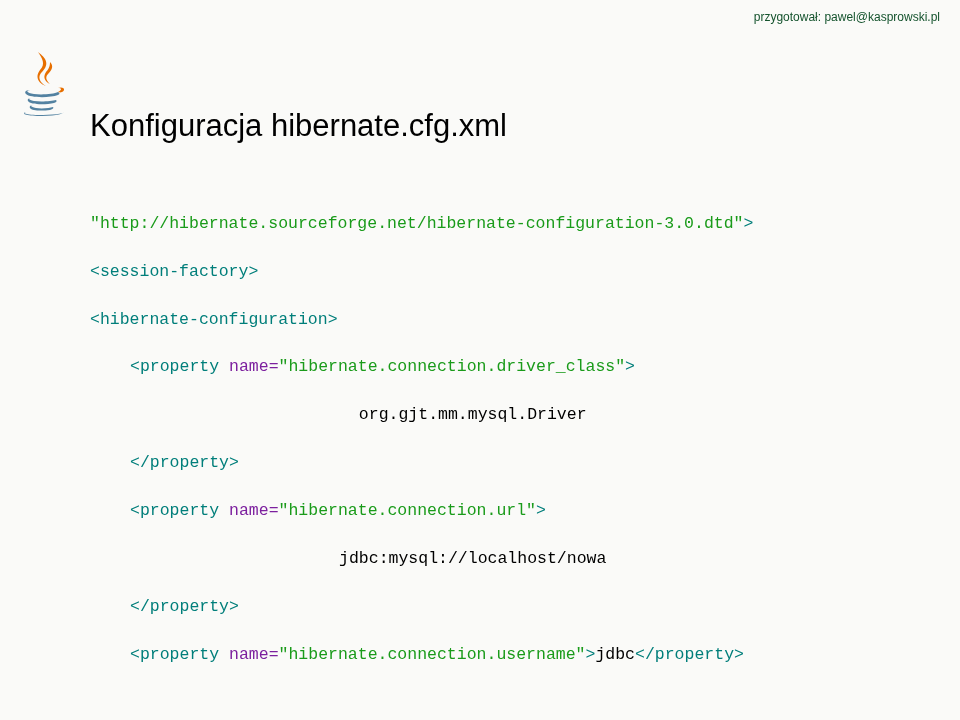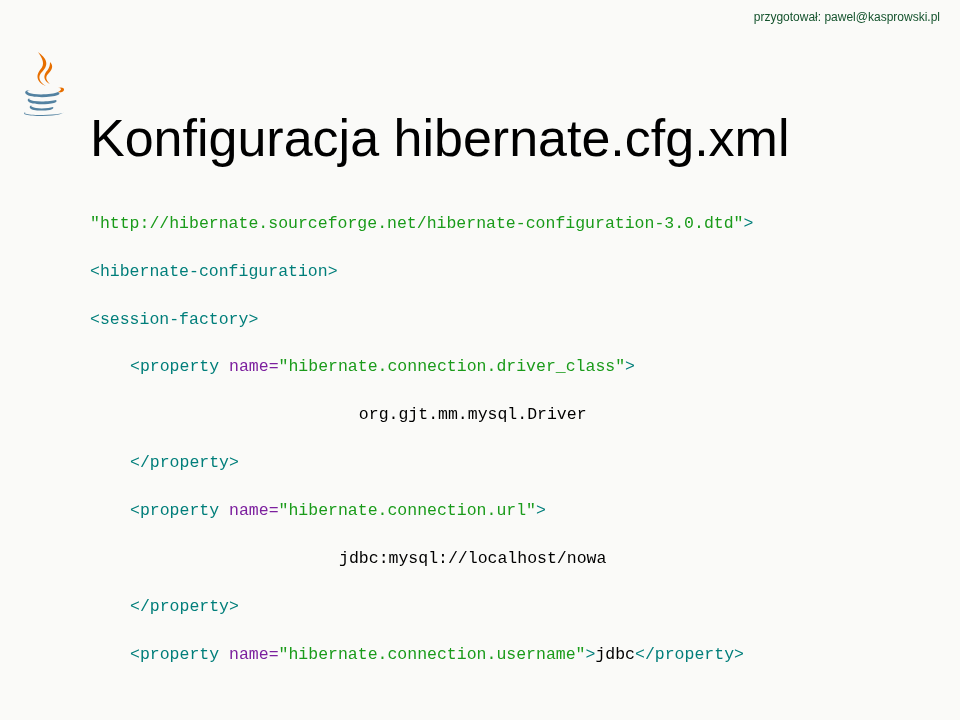--- a/index.html
+++ b/index.html
@@ -22,21 +22,21 @@
     position: absolute;
     top: 50px;
     left: 20px;
     width: 48px;
     height: 66px;
   }
   .title {
     position: absolute;
     top: 108px;
     left: 90px;
-    font-size: 52px;
+    font-size: 31px;
     font-weight: normal;
     color: #000;
   }
   .code-block {
     position: absolute;
     top: 188px;
     left: 90px;
     font-family: "Courier New", Courier, monospace;
     font-size: 16.5px;
     line-height: 1.45;
@@ -61,22 +61,22 @@
   <path fill="#5382a1" d="M12 48 C 8 48 8 50 14 51 C 22 52 32 51 36 50 C 37 51 37 52 34 53 C 26 55 10 55 8 51 C 7 49 9 48 12 48 Z"></path>
   <path fill="#5382a1" d="M14 55 C 10 55 10 57 16 58 C 22 59 30 58 33 57 C 34 58 33 59 30 60 C 22 61 12 61 10 58 C 9 56 11 55 14 55 Z"></path>
   <path fill="#5382a1" d="M6 62 C 2 62 4 65 18 65 C 32 65 44 64 44 62 C 44 63 38 66 22 66 C 8 66 0 64 6 62 Z"></path>
   <path fill="#e76f00" d="M38 38 C 44 36 46 40 42 42 C 40 43 38 42 38 42 C 42 40 42 38 38 38 Z"></path>
 </svg>
 
 <h1 class="title">Konfiguracja hibernate.cfg.xml</h1>
 
 <div class="code-block">
 <div><span class="str">"http://hibernate.sourceforge.net/hibernate-configuration-3.0.dtd"</span><span class="tag">&gt;</span></div>
+<div><span class="tag">&lt;session-factory&gt;</span></div>
 <div><span class="tag">&lt;hibernate-configuration&gt;</span></div>
-<div><span class="tag">&lt;session-factory&gt;</span></div>
 <div class="indent1"><span class="tag">&lt;property </span><span class="attr">name=</span><span class="str">"hibernate.connection.driver_class"</span><span class="tag">&gt;</span></div>
 <div class="indent2"><span>org.gjt.mm.mysql.Driver</span></div>
 <div class="indent1"><span class="tag">&lt;/property&gt;</span></div>
 <div class="indent1"><span class="tag">&lt;property </span><span class="attr">name=</span><span class="str">"hibernate.connection.url"</span><span class="tag">&gt;</span></div>
 <div class="indent2"><span>jdbc:mysql://localhost/nowa</span></div>
 <div class="indent1"><span class="tag">&lt;/property&gt;</span></div>
 <div class="indent1"><span class="tag">&lt;property </span><span class="attr">name=</span><span class="str">"hibernate.connection.username"</span><span class="tag">&gt;</span><span>jdbc</span><span class="tag">&lt;/property&gt;</span></div>
 
 
 

